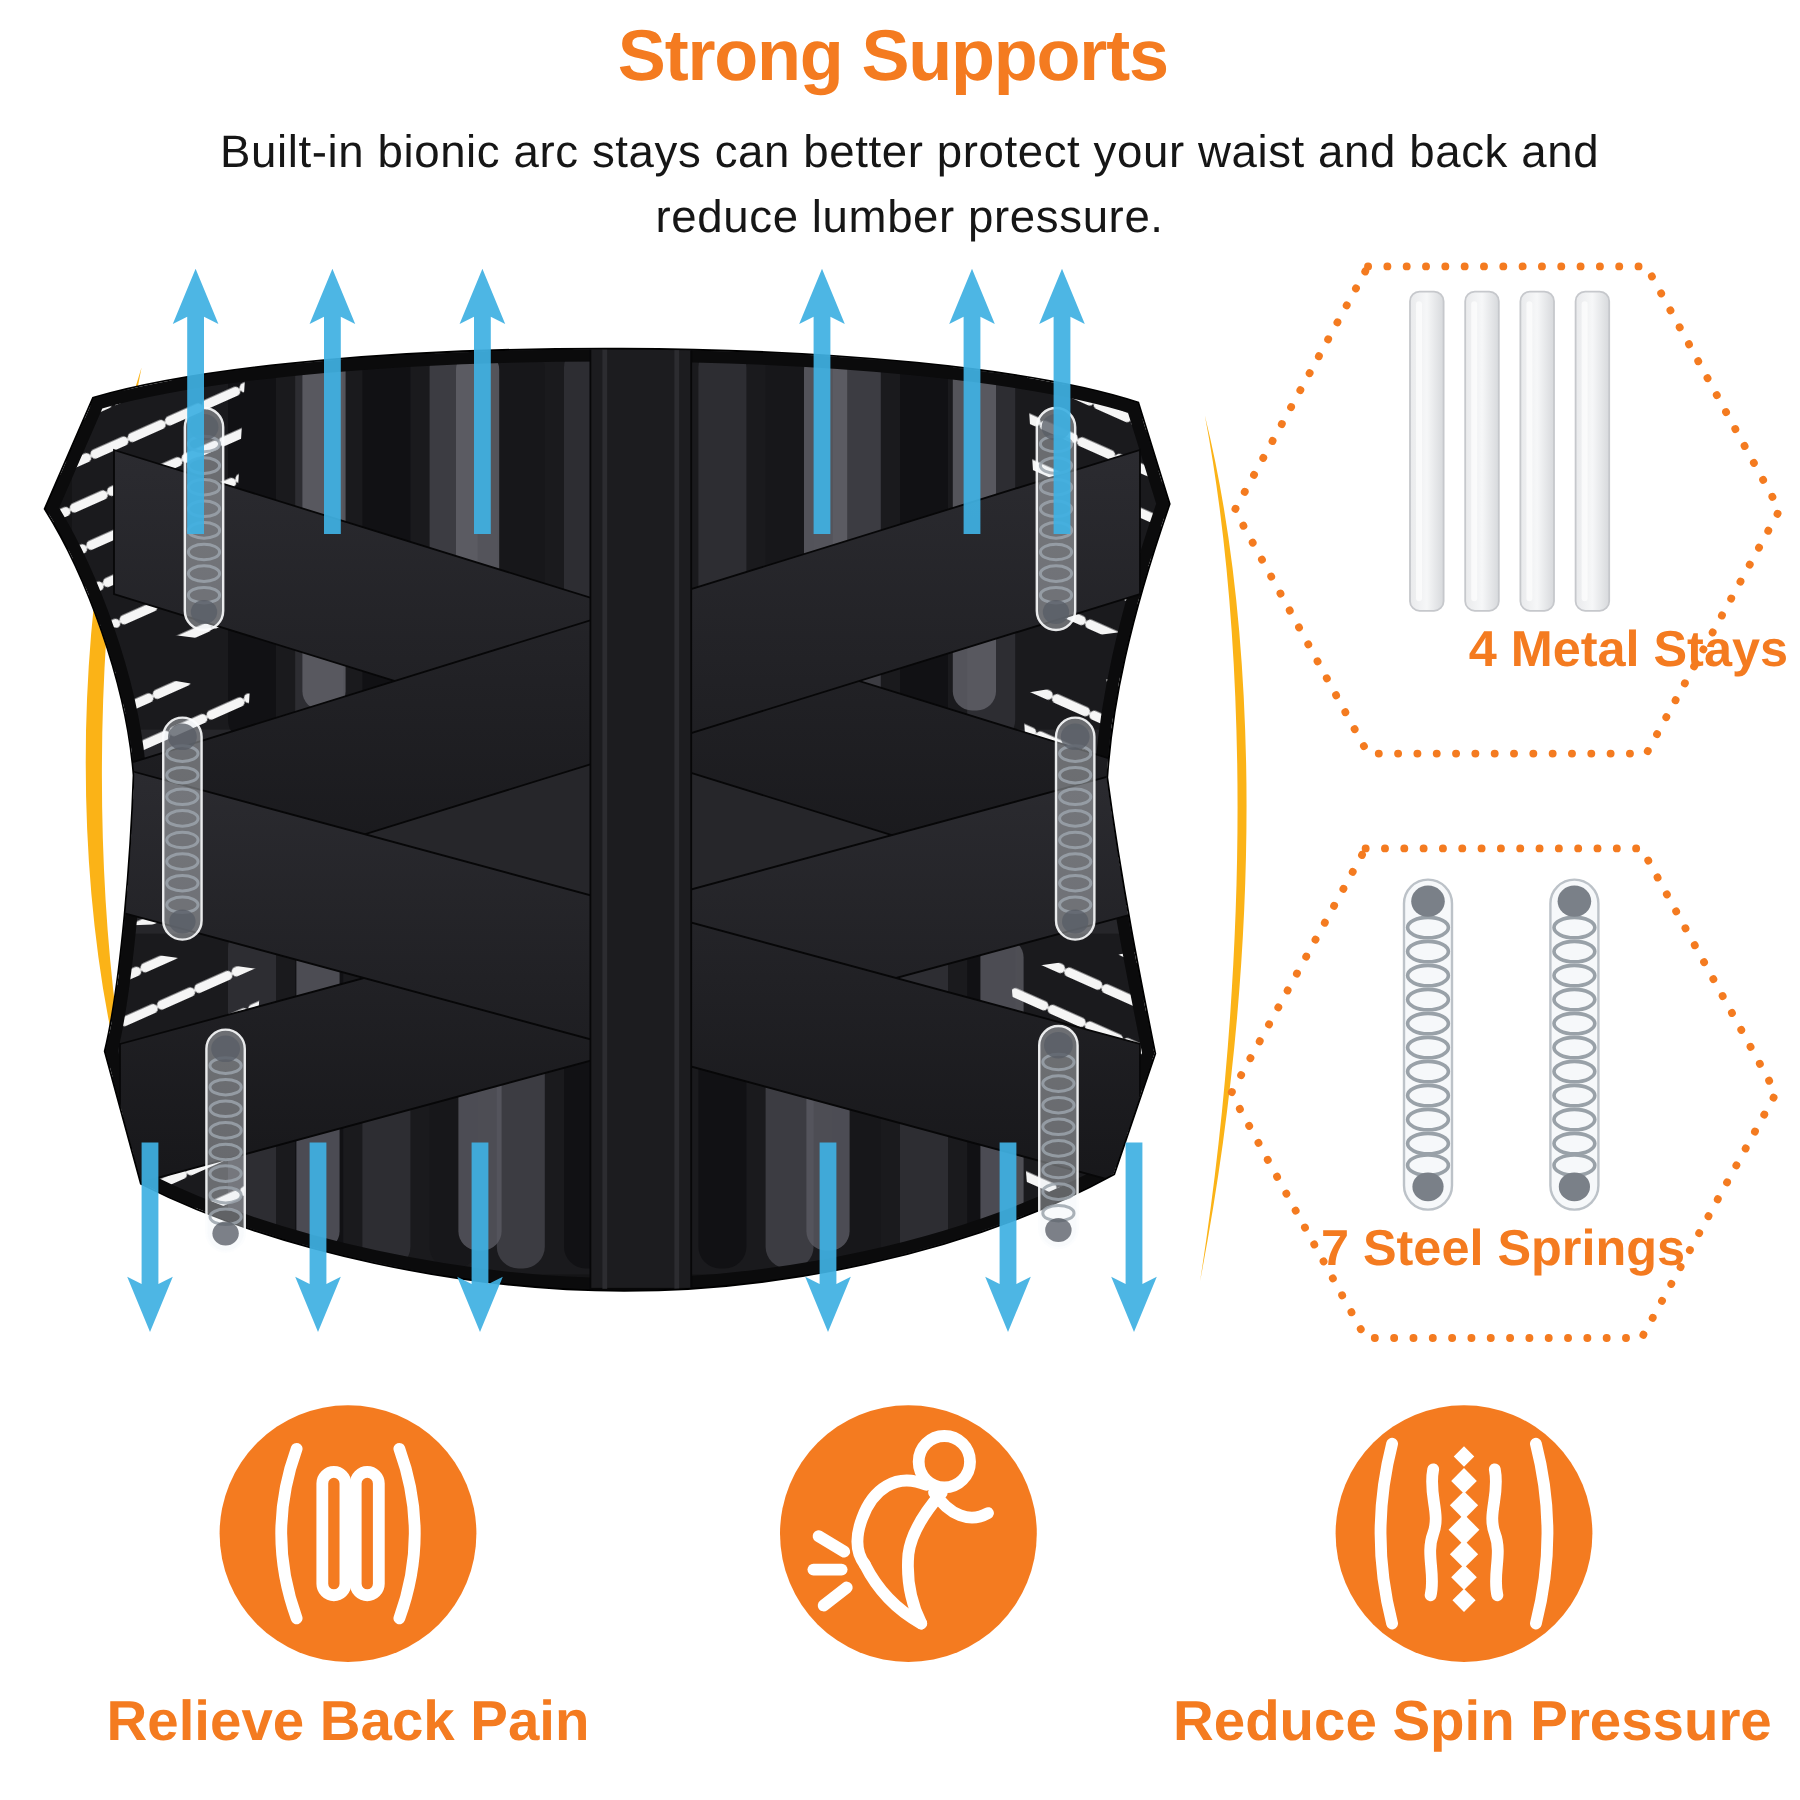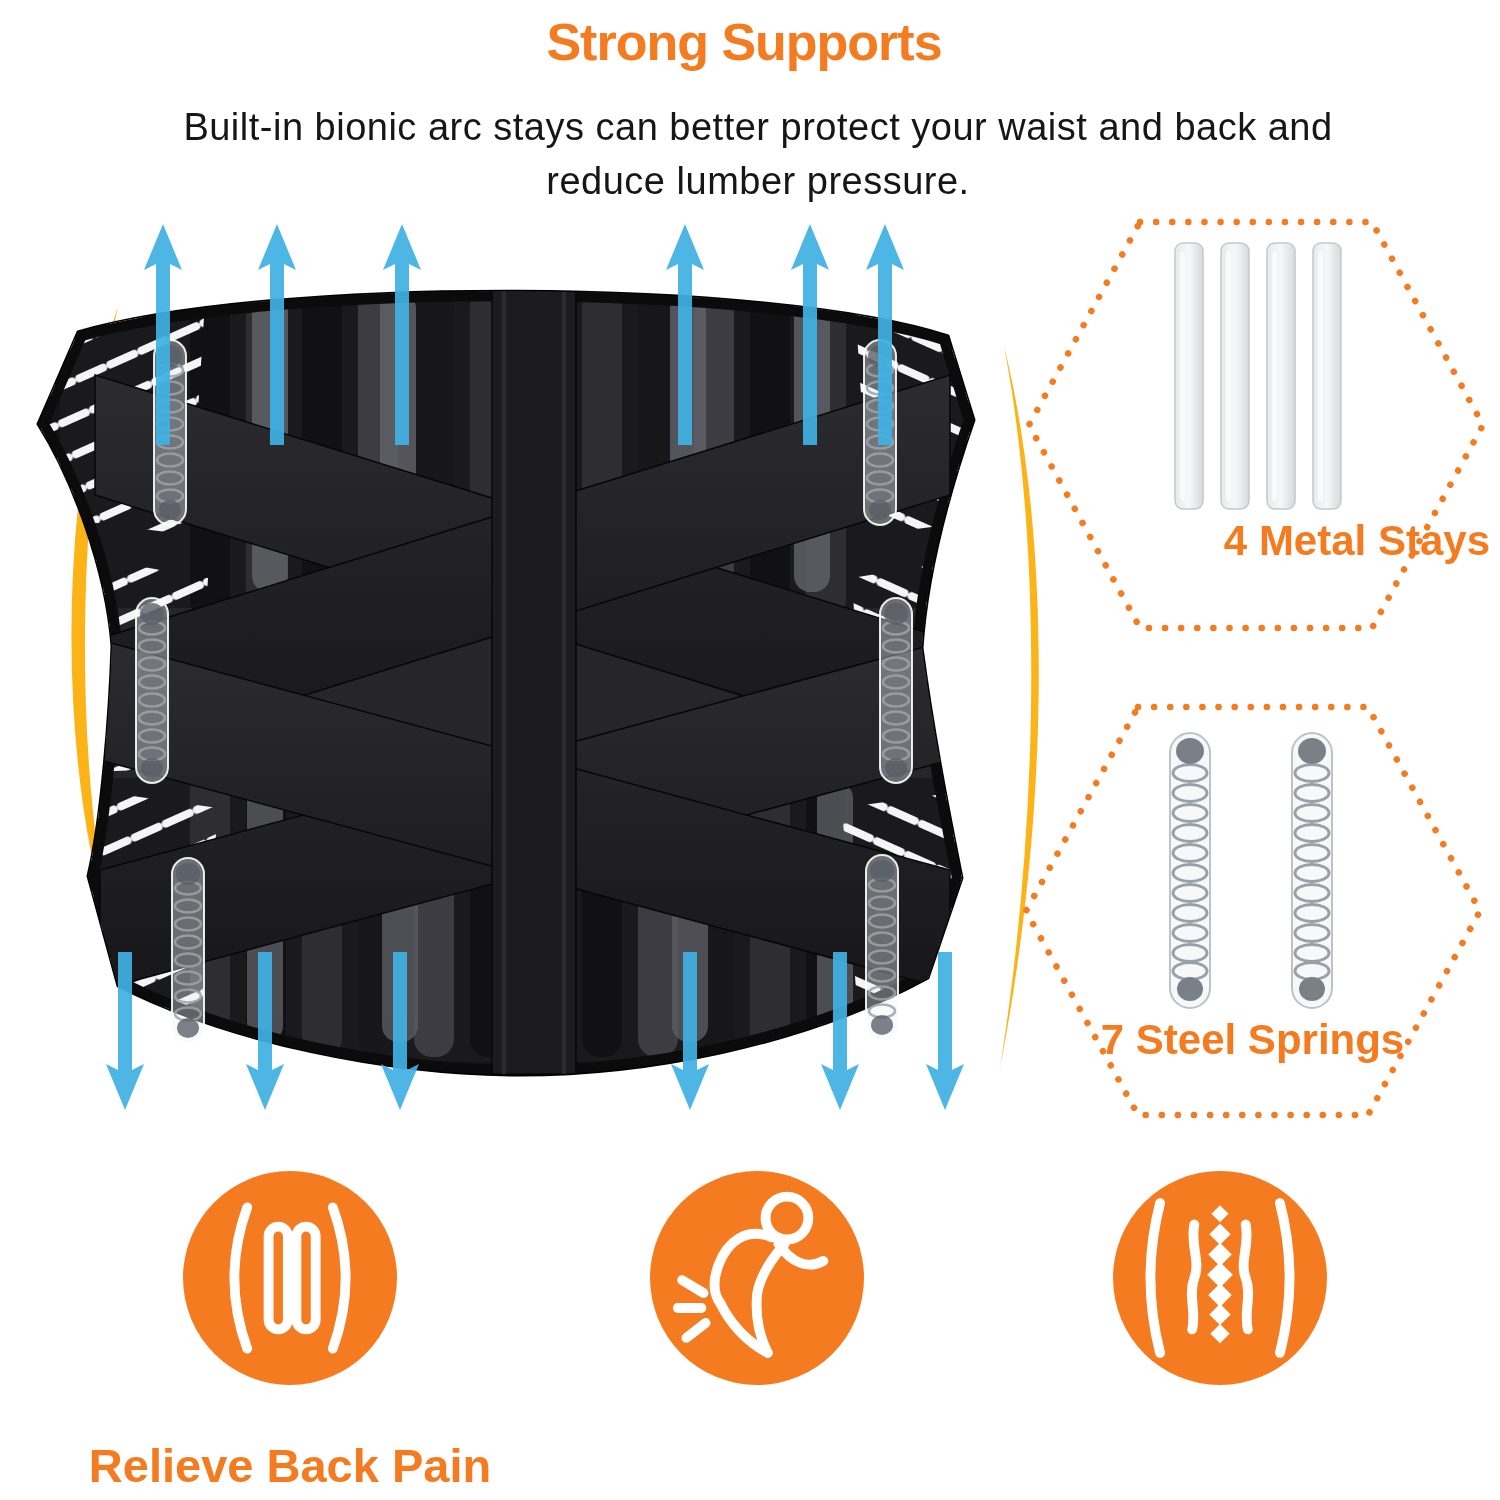--- a/index.html
+++ b/index.html
@@ -8,21 +8,21 @@
     --swoosh-yellow:#FBB317;
     --belt-black:#141416;
   }
   html,body{margin:0;padding:0;background:#ffffff;}
   .canvas{
     position:relative;width:1500px;height:1500px;background:#ffffff;
     font-family:"Liberation Sans", sans-serif;overflow:hidden;
   }
   .title{
     position:absolute;top:12px;left:0;right:12px;text-align:center;
-    font-size:52px;font-weight:bold;letter-spacing:-1px;color:var(--accent);
+    font-size:60px;font-weight:bold;letter-spacing:-1px;color:var(--accent);
   }
   .sub{
     position:absolute;left:16px;right:0;text-align:center;
     font-size:38px;letter-spacing:.5px;color:#161616;
   }
   .sub.l1{top:106px;}
   .sub.l2{top:160px;}
   .product-svg{position:absolute;left:0;top:210px;}
   .callout{position:absolute;}
   .callout svg{position:absolute;left:0;top:0;}
@@ -41,21 +41,21 @@
   .sprL-coil{fill:none;stroke:#99a1a8;stroke-width:3;}
   .sprL-cap{fill:#7a8088;}
   .feature{
     position:absolute;width:214px;height:214px;border-radius:50%;
     background:var(--accent);top:1171px;
   }
   .feature svg{position:absolute;left:0;top:0;}
   .f-stroke{fill:none;stroke:#ffffff;stroke-width:4.6;stroke-linecap:round;}
   .feature-label{
     position:absolute;top:1406px;width:520px;text-align:center;
-    font-size:47px;font-weight:bold;color:var(--accent);white-space:nowrap;margin-top:32px;
+    font-size:47px;font-weight:bold;color:var(--accent);white-space:nowrap;
   }
 </style>
 </head>
 <body>
 
 <div class="canvas">
 
   <div class="title">Strong Supports</div>
   <div class="sub l1">Built-in bionic arc stays can better protect your waist and back and</div>
   <div class="sub l2">reduce lumber pressure.</div>
@@ -292,14 +292,15 @@
         <path d="M50,33.5 L55.5,39 L50,44.5 L44.5,39 Z"></path>
         <path d="M50,42.5 L56,48.5 L50,54.5 L44,48.5 Z"></path>
         <path d="M50,52.5 L55.5,58 L50,63.5 L44.5,58 Z"></path>
         <path d="M50,62 L55,67 L50,72 L45,67 Z"></path>
         <path d="M50,71.5 L54.5,76 L50,80.5 L45.5,76 Z"></path>
       </g>
     </svg>
   </div>
 
   <div class="feature-label" style="left:30px;">Relieve Back Pain</div>
+  <div class="feature-label" style="left:967px;">Reduce Spin Pressure</div>
 
 </div>
 
 </body></html>

